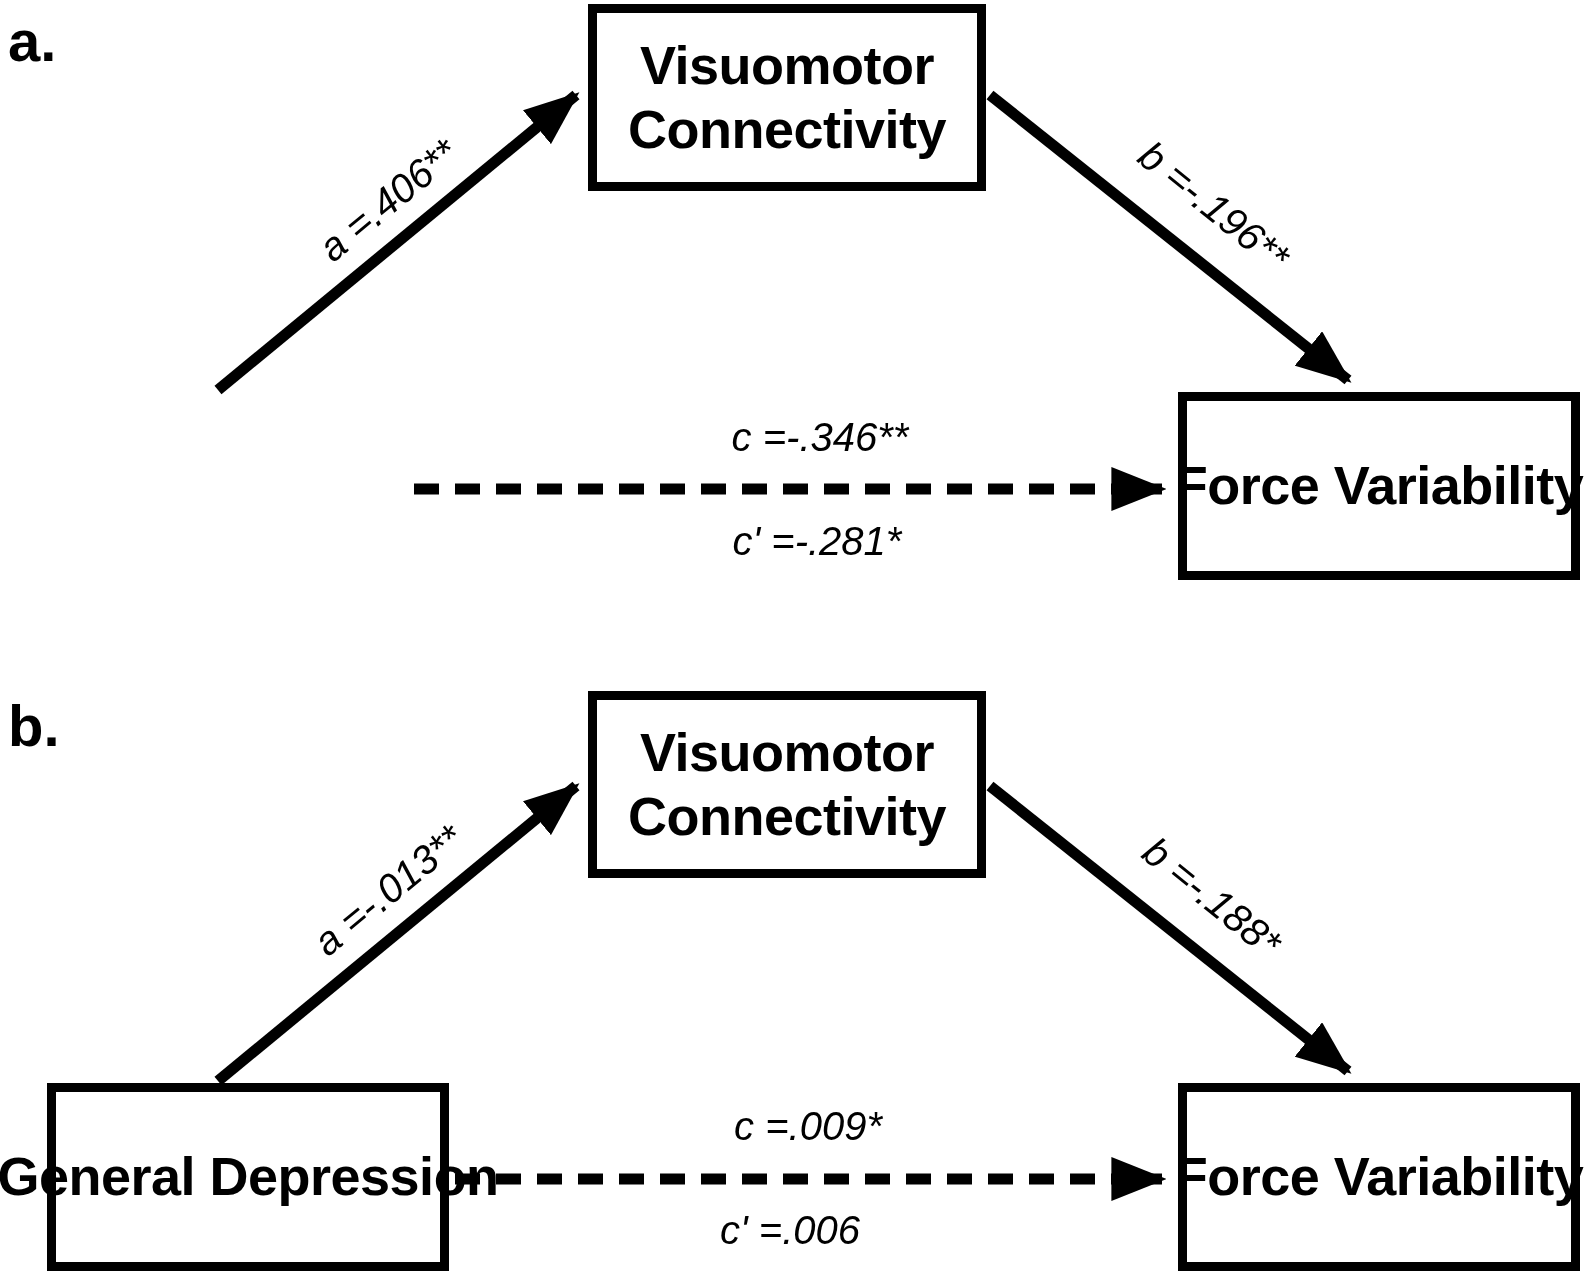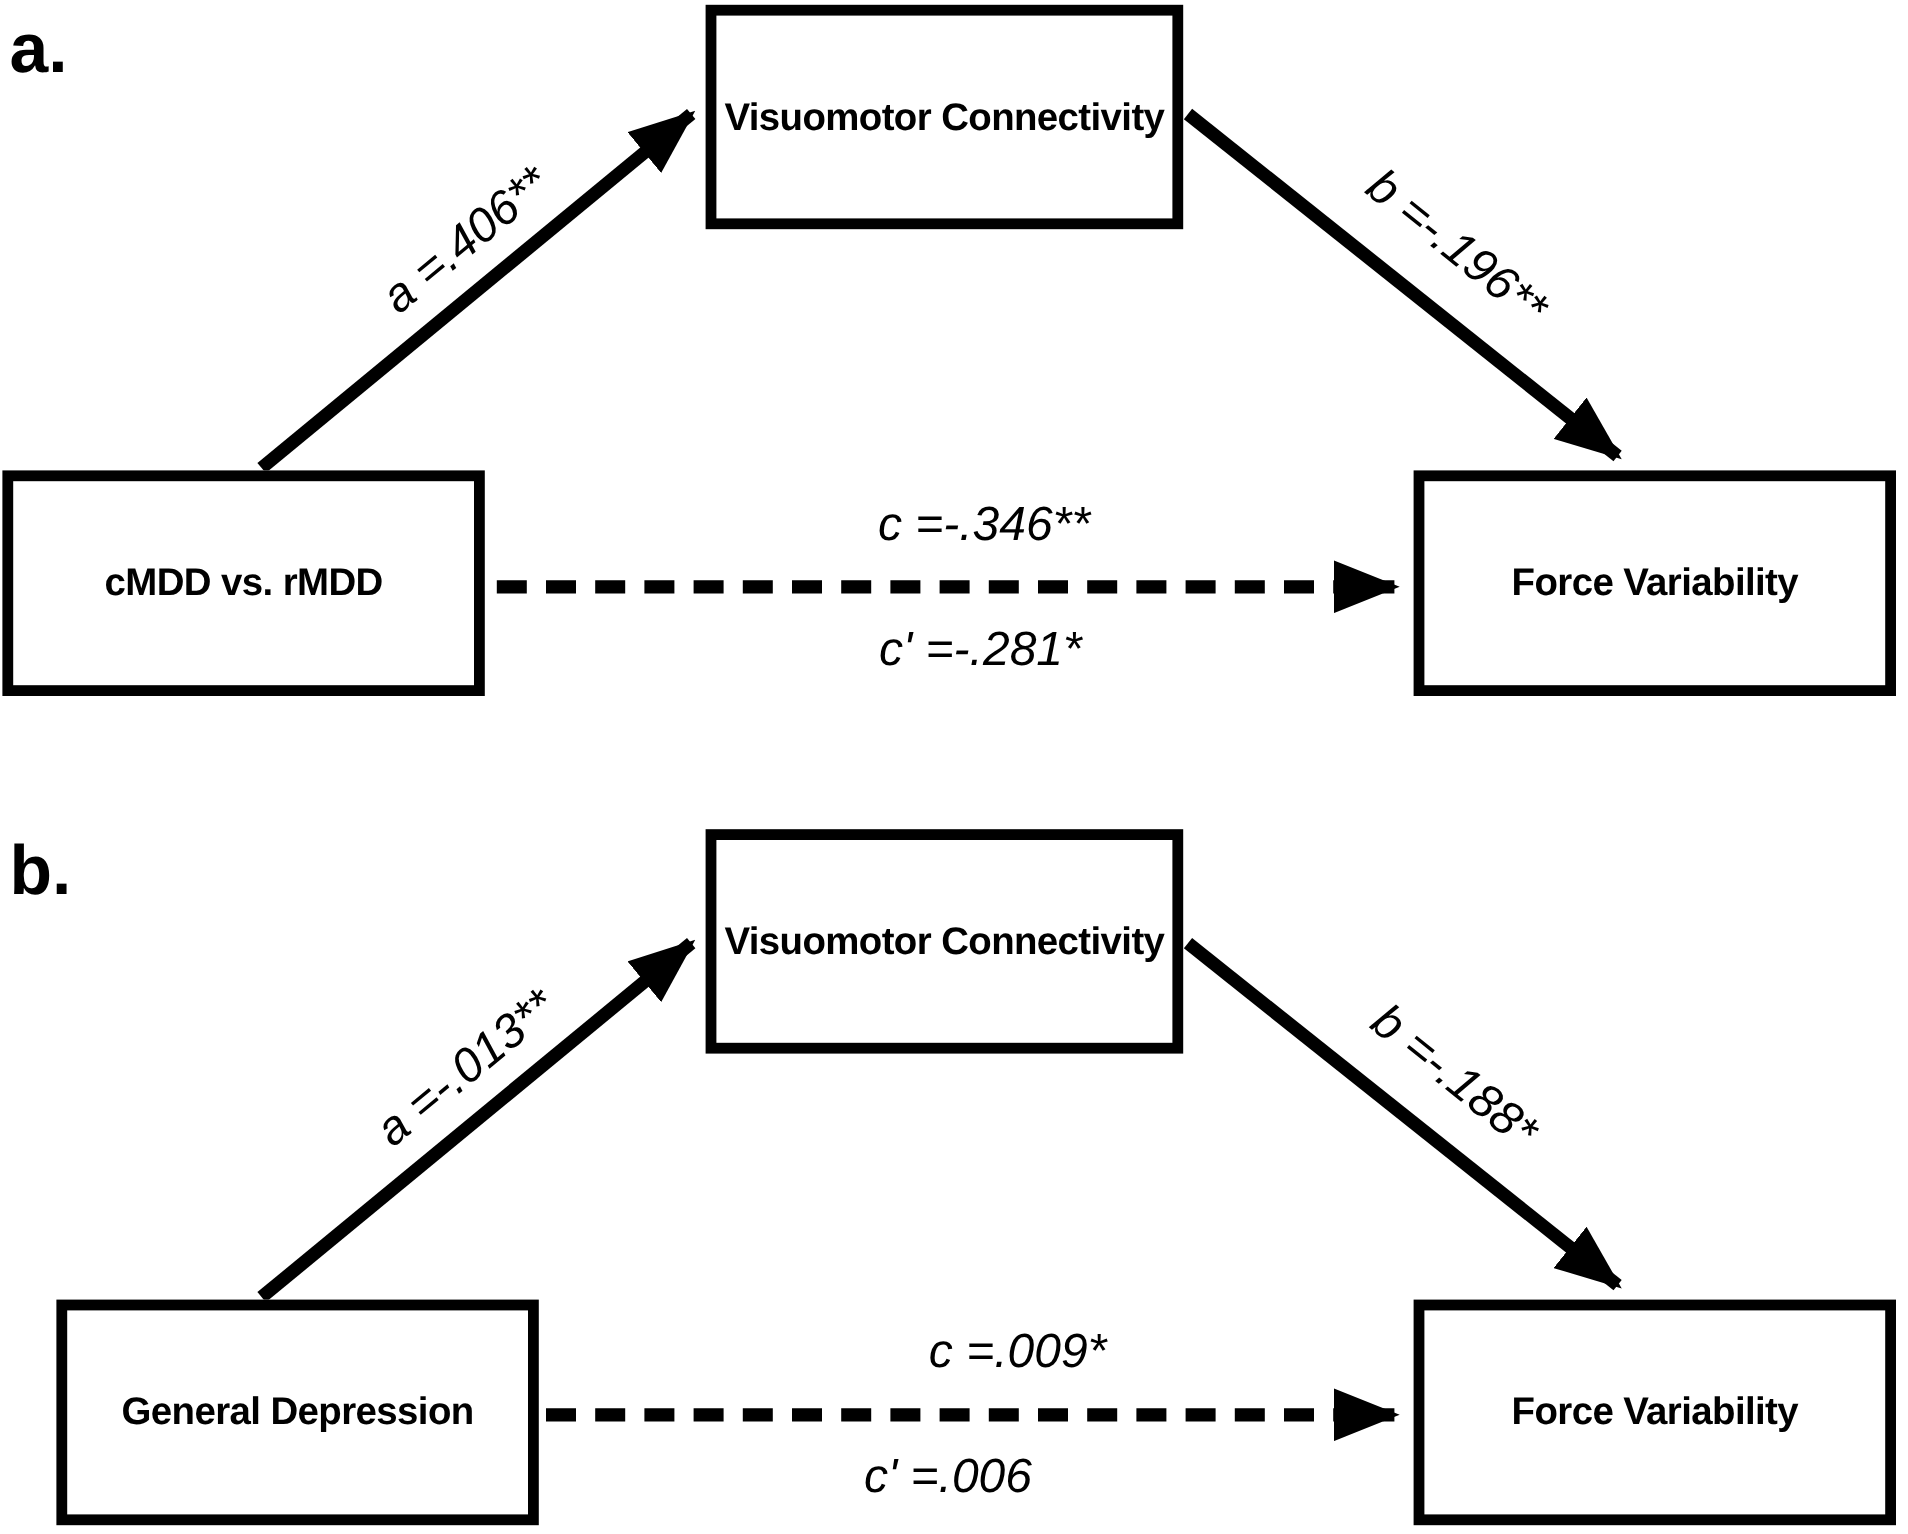--- a/index.html
+++ b/index.html
@@ -16,21 +16,21 @@
     position:absolute; z-index:3;
     font-size:58px; font-weight:700; line-height:1;
   }
   .node {
     position:absolute; z-index:2; box-sizing:border-box;
     border:9px solid var(--ink); background:var(--bg);
     display:flex; align-items:center; justify-content:center;
     text-align:center;
   }
   .node-text {
-    font-size:32px; font-weight:700; line-height:1.18;
+    font-size:54px; font-weight:700; line-height:1.18;
     letter-spacing:-0.5px; padding:0 4px;
   }
   .nowrap .node-text { white-space:nowrap; }
   .path-label {
     position:absolute; z-index:3; white-space:nowrap;
     font-size:40px; font-weight:400; line-height:1;font-style:italic;
   }
   .path-label.slant { font-style:italic; }
 </style>
 </head>
@@ -53,23 +53,20 @@
     <line x1="990" y1="786" x2="1348" y2="1071" stroke-width="11" marker-end="url(#ah)"></line>
     <line x1="414" y1="1179" x2="1162" y2="1179" stroke-width="11" stroke-dasharray="25 16" marker-end="url(#ah)"></line>
   </svg>
 
   <div class="panel-label" style="left:8px; top:12px;">a.</div>
 
   <div class="node" style="left:588px; top:4px; width:398px; height:187px;">
     <span class="node-text">Visuomotor Connectivity</span>
   </div>
 
-  <div class="node nowrap" style="left:2px; top:392px; width:402px; height:188px;">
-    <span class="node-text">cMDD vs. rMDD</span>
-  </div>
 
   <div class="node nowrap" style="left:1178px; top:392px; width:402px; height:188px;">
     <span class="node-text">Force Variability</span>
   </div>
 
   <div class="path-label slant" style="left:388px; top:200px; transform:translate(-50%,-50%) rotate(-39.5deg);">a =.406**</div>
   <div class="path-label slant" style="left:1214px; top:206px; transform:translate(-50%,-50%) rotate(39deg);">b =-.196**</div>
   <div class="path-label" style="left:820px; top:437px; transform:translate(-50%,-50%);">c =-.346**</div>
   <div class="path-label" style="left:817px; top:541px; transform:translate(-50%,-50%);text-align:center;">c' =-.281*</div>
 
@@ -82,16 +79,16 @@
   <div class="node nowrap" style="left:2px; top:1083px; width:402px; height:188px;margin-left:45px;">
     <span class="node-text">General Depression</span>
   </div>
 
   <div class="node nowrap" style="left:1178px; top:1083px; width:402px; height:188px;">
     <span class="node-text">Force Variability</span>
   </div>
 
   <div class="path-label slant" style="left:388px; top:890px; transform:translate(-50%,-50%) rotate(-39.5deg);">a =-.013**</div>
   <div class="path-label slant" style="left:1212px; top:897px; transform:translate(-50%,-50%) rotate(39deg);">b =-.188*</div>
-  <div class="path-label" style="left:848px; top:1126px; transform:translate(-50%,-50%);">c =.009*</div>
+  <div class="path-label" style="left:808px; top:1126px; transform:translate(-50%,-50%);">c =.009*</div>
   <div class="path-label" style="left:790px; top:1230px; transform:translate(-50%,-50%);">c' =.006</div>
 
 </div>
 
 </body></html>

